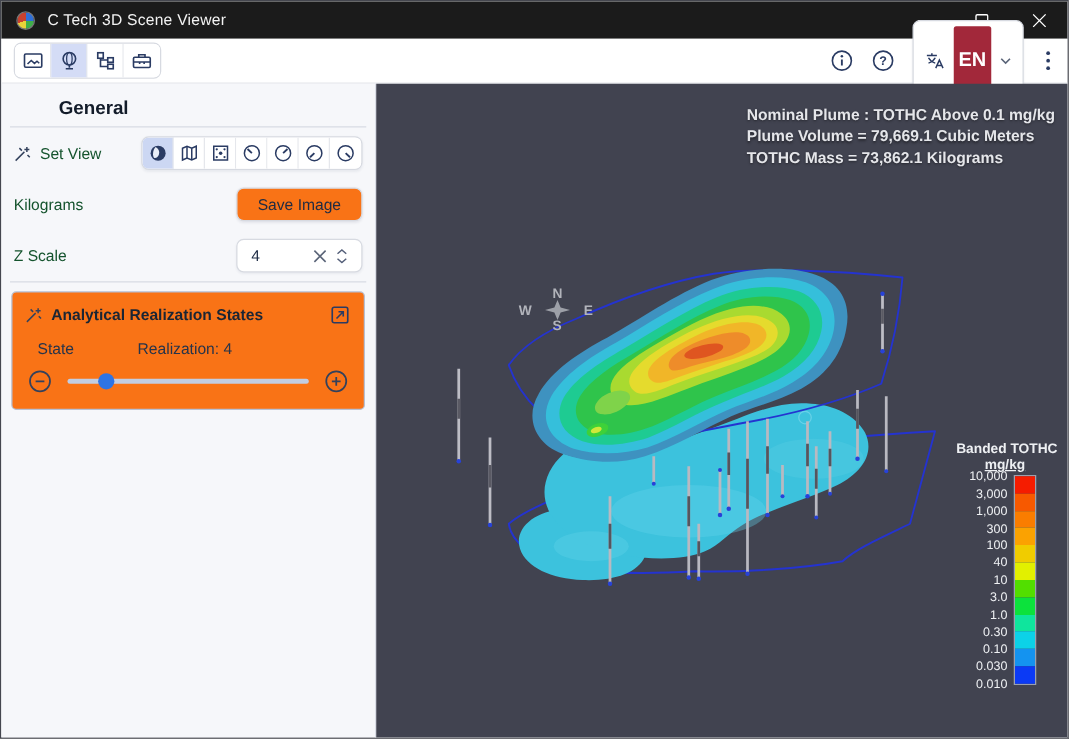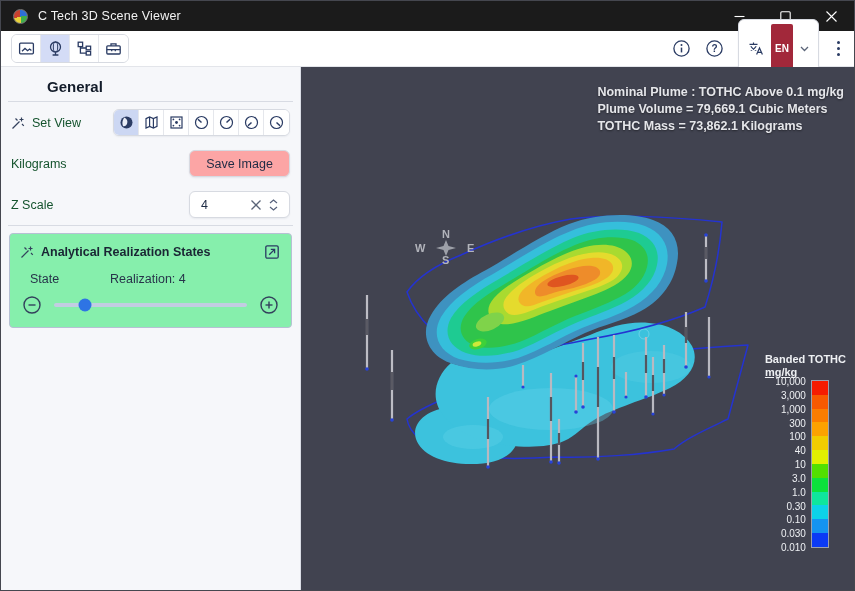--- a/index.html
+++ b/index.html
@@ -23,64 +23,64 @@
     display:flex; align-items:center; padding:0 10px; }
   .tb-group { display:flex; border:1px solid #d7dae1; border-radius:6px; overflow:hidden; background:#fff; }
   .tb-btn { width:29px; height:27px; display:flex; align-items:center; justify-content:center;
     border-right:1px solid #e5e7ec; background:#fff; }
   .tb-btn:last-child { border-right:none; }
   .tb-btn.sel { background:#d4dcf6; }
   .tb-right { margin-left:auto; display:flex; align-items:center; gap:14px; }
   .icon-btn { display:flex; align-items:center; justify-content:center; }
   .lang-select { display:flex; align-items:center; gap:7px; border:1px solid #d7dae1;
     border-radius:6px; background:#fff; padding:4px 9px; box-shadow:0 1px 2px rgba(20,30,60,.07); }
-  .lang-badge { background:#a2283a; color:#fff; font-size:10px; font-weight:bold;
+  .lang-badge { background:#a2283a; color:#fff; font-size:16px; font-weight:bold;
     padding:19px 4px; border-radius:2px; line-height:1.1;text-align:right; }
   .kebab { display:flex; flex-direction:column; gap:3px; padding:0 4px; }
   .kebab i { width:3px; height:3px; border-radius:50%; background:#2a3b63; display:block; }
   
   .main { display:flex; height:523px; }
   .panel { width:300px; background:#f6f7fa; border-right:1px solid #dadde6; padding-top:2px; }
   .section-h { font-size:15px; font-weight:bold; color:#131c2a; padding:9px 10px 6px;margin-left:36px; }
   .rule { border:none; border-top:1px solid #d8dbe3; margin:0 7px; }
   .prow { display:flex; align-items:center; padding:7px 10px; }
   .plabel { font-size:12.5px; color:#14532d; display:flex; align-items:center; gap:7px; }
   .viewgrp { margin-left:auto; display:flex; border:1px solid #d7dae1; border-radius:6px;
     background:#fff; overflow:hidden; box-shadow:0 1px 2px rgba(20,30,60,.06); }
   .vbtn { width:25px; height:25px; display:flex; align-items:center; justify-content:center;
     border-right:1px solid #e5e7ec; background:#fff; }
   .vbtn:last-child { border-right:none; }
   .vbtn.sel { background:#ccd7f3; }
-  .save-btn { margin-left:auto; width:101px; height:27px; background:#fca5a5; border:1px solid #d7dae1;
+  .save-btn { margin-left:auto; width:101px; height:27px; background:#f97316; border:1px solid #d7dae1;
     border-radius:6px; font-size:12.5px; color:#1e2b44; font-family:inherit;
     box-shadow:0 1px 2px rgba(20,30,60,.08); }
   .zbox { margin-left:auto; width:101px; height:27px; background:#fff; border:1px solid #d7dae1;
     border-radius:6px; display:flex; align-items:center; box-shadow:0 1px 2px rgba(20,30,60,.06); }
   .zbox input { width:42px; border:none; outline:none; background:transparent;
     font-size:12.5px; color:#1e2b44; padding-left:11px; font-family:inherit; }
   .spincol { display:flex; flex-direction:column; margin-left:7px; gap:2px; }
   
-  .card { margin:7px 8px 0; border:1px solid #b7c0d4; border-radius:4px; background:#86efac; padding:9px 10px 12px; }
+  .card { margin:7px 8px 0; border:1px solid #b7c0d4; border-radius:4px; background:#f97316; padding:9px 10px 12px; }
   .card-h { display:flex; align-items:center; gap:7px; }
   .card-title { font-size:12.5px; font-weight:bold; color:#1a2534; }
   .popout { margin-left:auto; width:18px; height:18px; display:flex; align-items:center; justify-content:center; }
   .card-row { display:flex; margin:11px 0 9px; font-size:12.5px; color:#27344a; }
   .state-lab { width:90px; padding-left:10px; }
   .slider-row { display:flex; align-items:center; gap:12px; padding:0 2px; }
   .slider { flex:1; position:relative; height:4px; background:#c2cde2; border-radius:2px; }
   .thumb { position:absolute; top:50%; transform:translate(-50%,-50%); width:13px; height:13px;
     border-radius:50%; background:#2e74e4; }
   
   .scene { flex:1; position:relative; background:#414350; overflow:hidden; }
   .scene svg.canvas { position:absolute; inset:0; }
   .overlay { position:absolute; top:17px; right:10px; text-align:left; color:#e5e6ea;
     font-size:12.5px; font-weight:600; line-height:17px; text-shadow:0 1px 2px rgba(0,0,0,.45); }
   .legend { position:absolute; top:286px; right:8px; color:#eef0f3; }
   .lg-title { font-size:11px; font-weight:600; text-align:right; }
-  .lg-units { font-size:11px; font-weight:600; text-align:left; margin-top:1px; padding-right:3px;text-decoration:underline; }
+  .lg-units { font-size:11px; font-weight:600; text-align:center; margin-top:1px; padding-right:3px;text-decoration:underline; }
   .lg-body { display:flex; margin-top:2px; }
   .lg-labels { position:relative; width:46px; }
   .lg-label { position:absolute; right:5px; font-size:10px; white-space:nowrap; }
   .lg-bar { width:18px; display:flex; flex-direction:column; border:1px solid #9aa0ae; height:168px; }
   .lg-band { flex:1; }
 </style>
 </head>
 <body>
 
 <div class="window">

